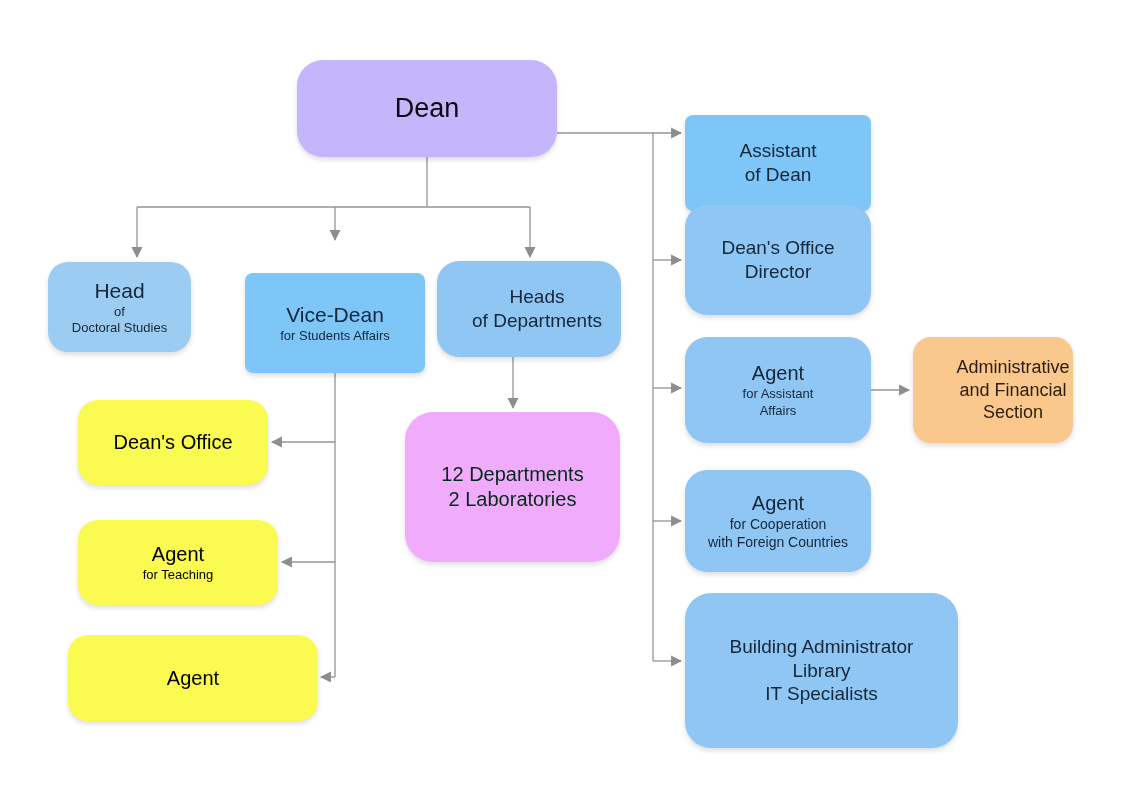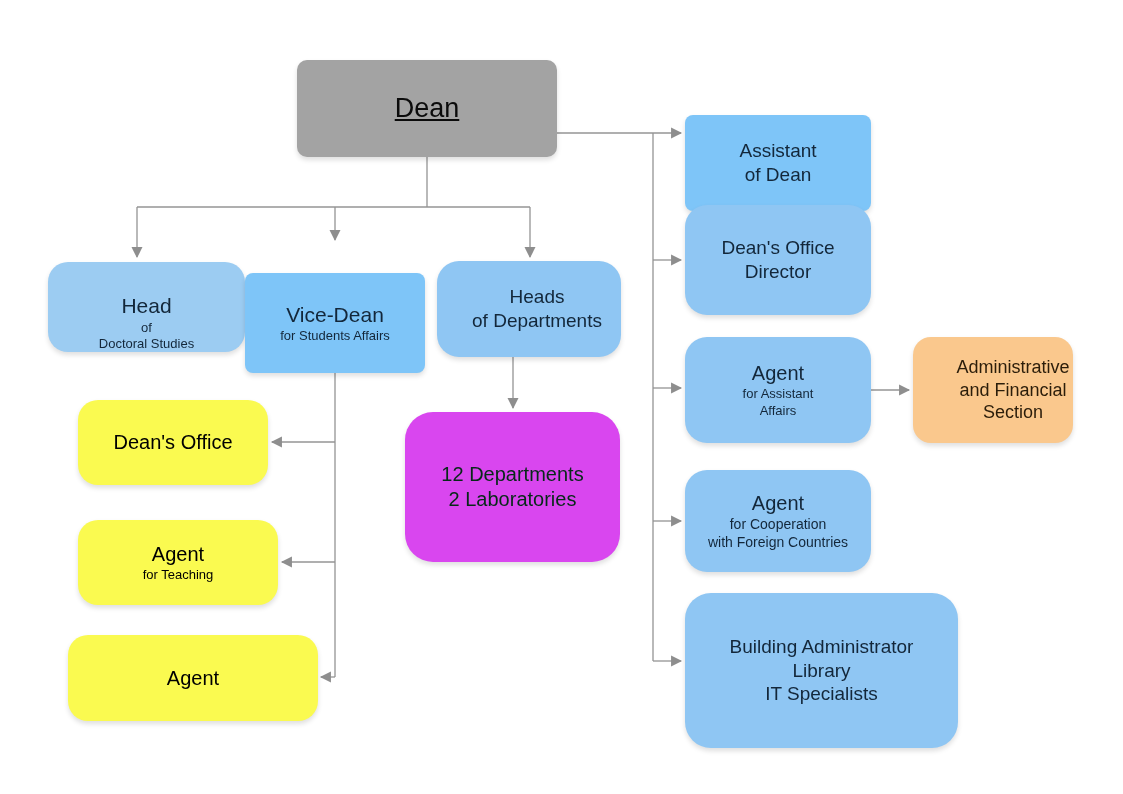--- a/index.html
+++ b/index.html
@@ -16,26 +16,26 @@
     display:flex;flex-direction:column;
     align-items:center;justify-content:center;
     text-align:center;
     box-sizing:border-box;
     box-shadow:0 3px 5px rgba(0,0,0,0.13);
     line-height:1.25;
     white-space:pre-line;
   }
   .node .title{white-space:pre-line;}
   .node .subtitle{white-space:pre-line;}
-  .pink  {background:#a3a3a3;border-radius:10px;color:#0b0b0b;text-decoration:underline;}
+  .pink  {background:#c4b5fd;border-radius:26px;color:#0b0b0b;}
   .blue  {background:#8FC6F3;border-radius:22px;color:#13273a;}
   .blue-bright{background:#7EC5F8;border-radius:8px;color:#13273a;margin-top:28px;}
   .blue-light {background:#9CCCF2;border-radius:20px;color:#13273a;}
   .yellow{background:#FAFA50;border-radius:20px;color:#000000;}
-  .green {background:#d946ef;border-radius:28px;color:#062a18;}
+  .green {background:#f0abfc;border-radius:28px;color:#062a18;}
   .orange{background:#FAC88D;border-radius:18px;color:#2b1d0a;}
   .t27{font-size:27px;}
   .t21{font-size:21px;}
   .t20{font-size:20px;}
   .t19{font-size:19px;}
   .t18{font-size:18px;}
   .s15{font-size:13px;}
   .s14{font-size:14px;}
 </style>
 </head>
@@ -106,21 +106,21 @@
     <div class="subtitle s14">for Cooperation
 with Foreign Countries</div>
   </div>
 
   <div class="node blue t19" style="left:685px;top:593px;width:273px;height:155px;border-radius:26px;">
     <div class="title">Building Administrator
 Library
 IT Specialists</div>
   </div>
 
-  <div class="node blue-light" style="left:48px;top:262px;width:197px;height:90px;justify-content:flex-end;">
+  <div class="node blue-light" style="left:48px;top:262px;width:143px;height:90px;">
     <div class="title t21">Head</div>
     <div class="subtitle s15">of
 Doctoral Studies</div>
   </div>
 
   <div class="node blue-bright" style="left:245px;top:245px;width:180px;height:100px;">
     <div class="title t21">Vice-Dean</div>
     <div class="subtitle s15">for Students Affairs</div>
   </div>
 

